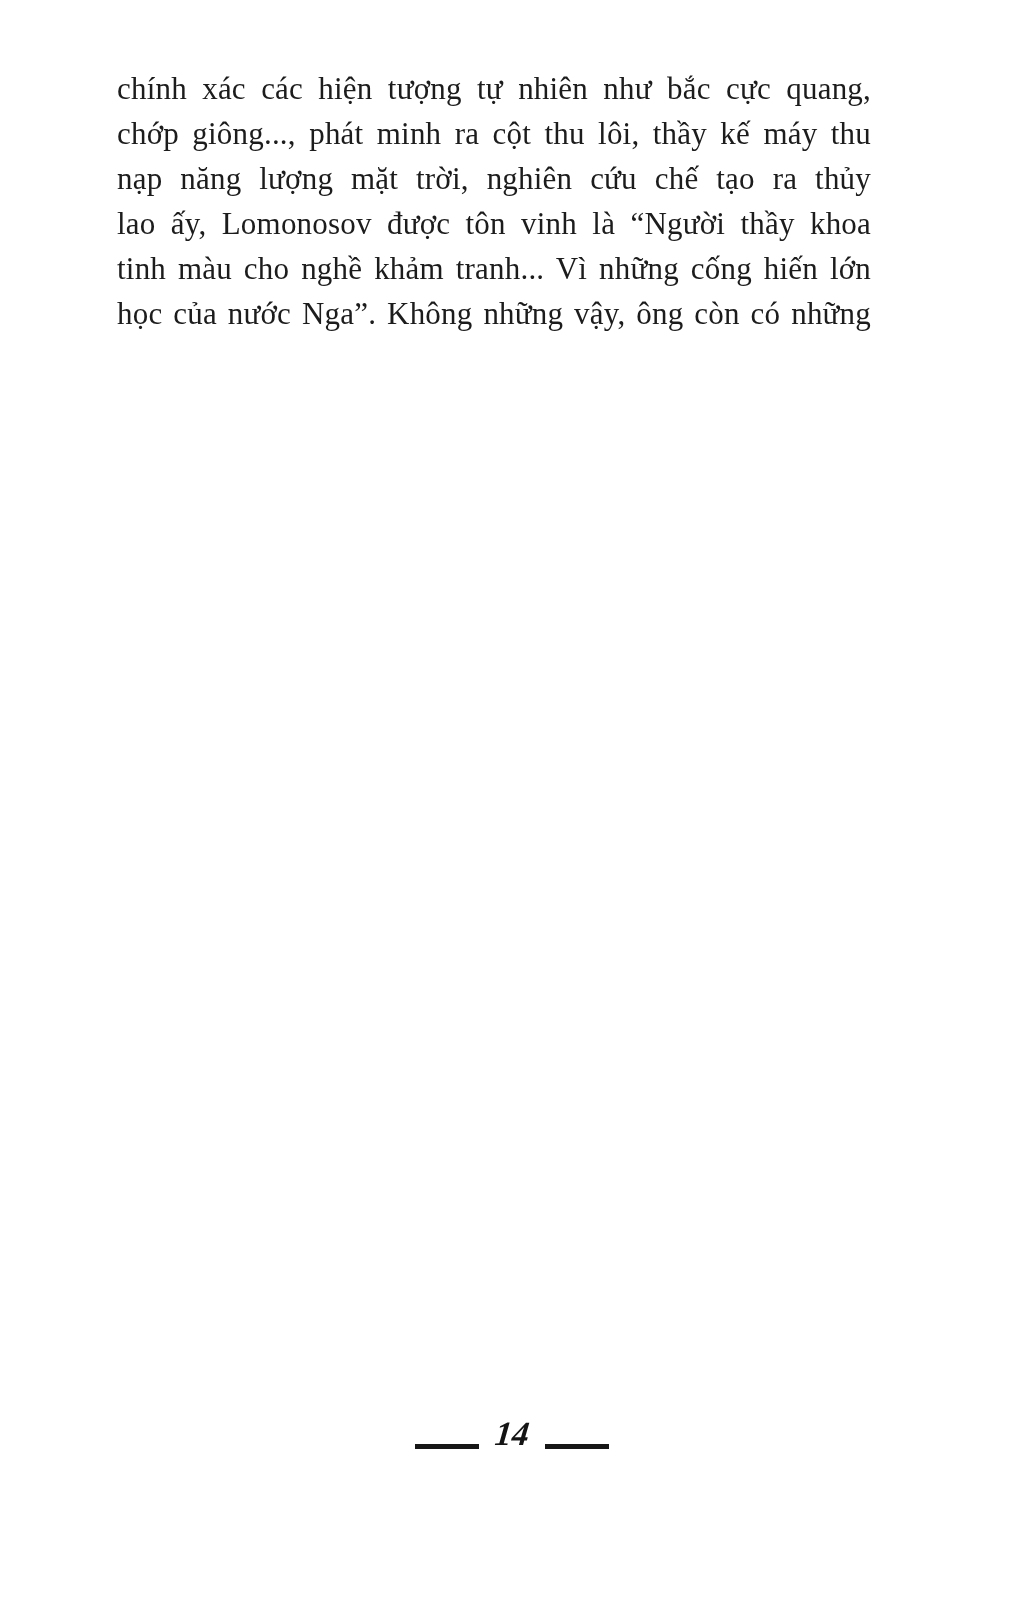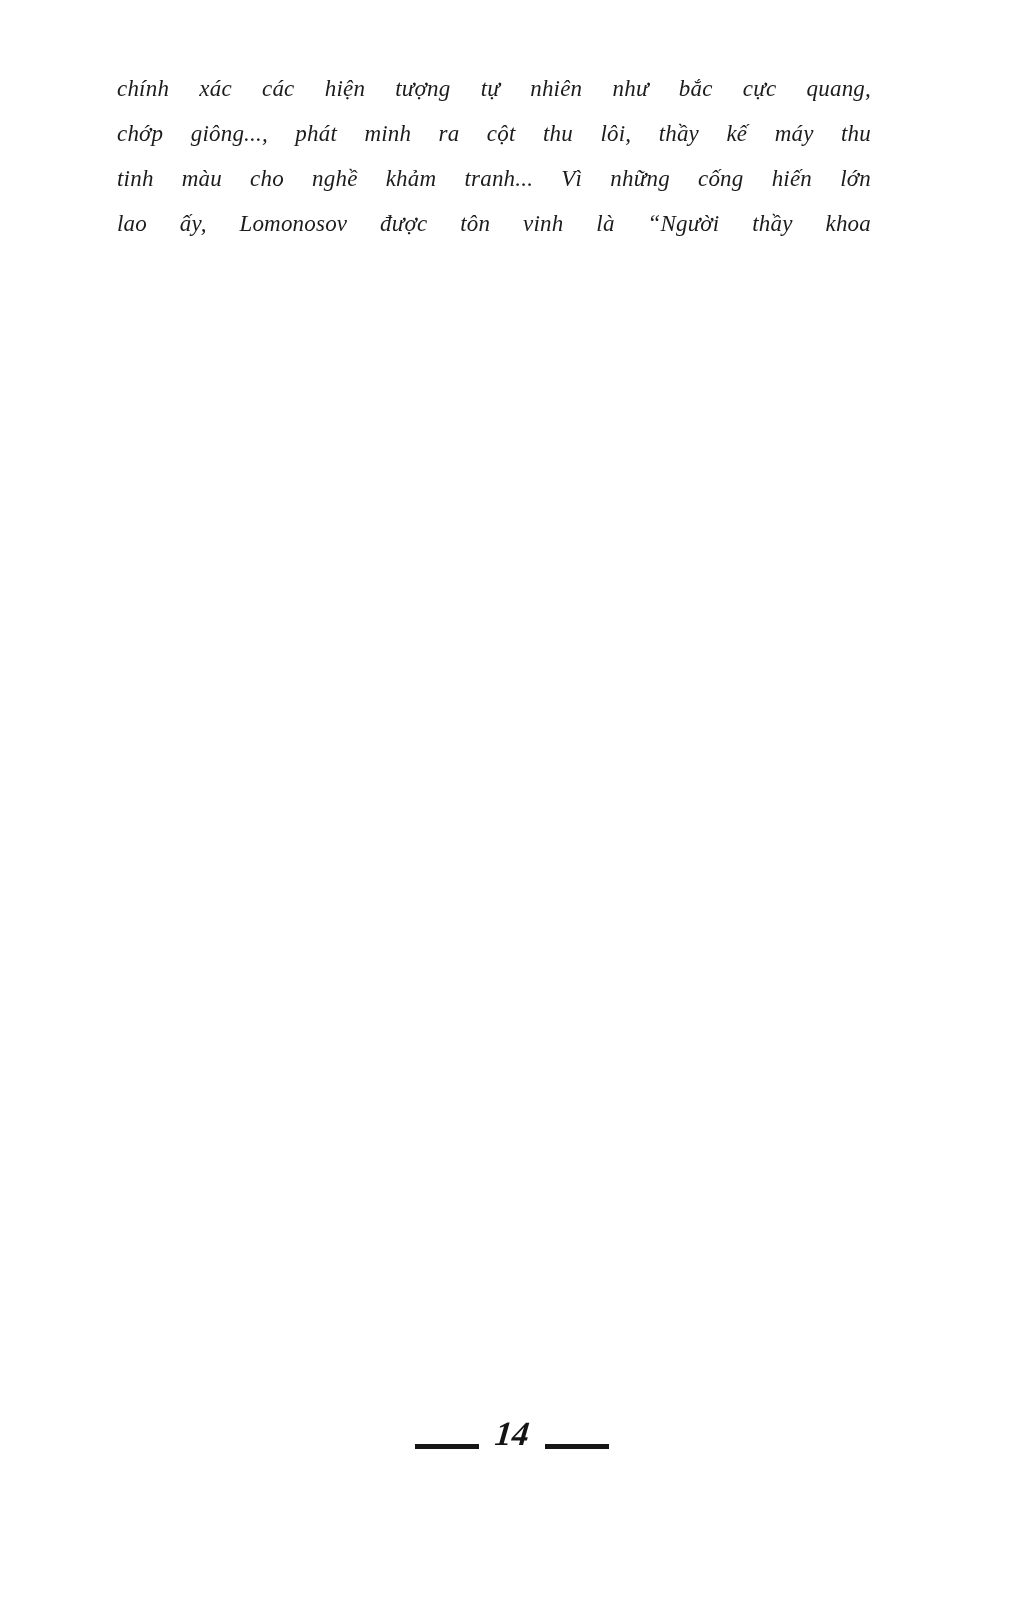--- a/index.html
+++ b/index.html
@@ -16,29 +16,28 @@
     font-family: "Liberation Serif", "DejaVu Serif", serif;
     color: #1c1c1c;
   }
   .text-block {
     position: absolute;
     top: 66px;
     left: 117px;
     width: 754px;
   }
   .text-line {
-    font-size: 23px;
+    font-size: 31px;
     line-height: 45px;
     white-space: normal;
     text-align: justify;
     text-align-last: justify;
     -moz-text-align-last: justify;
     text-justify: inter-word;
     letter-spacing: 0.2px;
-    font-style: italic;
   }
   .footer {
     position: absolute;
     top: 1408px;
     left: 0;
     width: 1024px;
     height: 44px;
     display: flex;
     justify-content: center;
     align-items: flex-end;
@@ -62,22 +61,24 @@
   }
 </style>
 </head>
 <body>
 
 <div class="page">
 
   <div class="text-block">
     <div class="text-line">chính xác các hiện tượng tự nhiên như bắc cực quang,</div>
     <div class="text-line">chớp giông..., phát minh ra cột thu lôi, thầy kế máy thu</div>
+    <div class="text-line">nạp năng lượng mặt trời, nghiên cứu chế tạo ra thủy</div>
+    <div class="text-line">lao ấy, Lomonosov được tôn vinh là “Người thầy khoa</div>
     <div class="text-line">tinh màu cho nghề khảm tranh... Vì những cống hiến lớn</div>
-    <div class="text-line">lao ấy, Lomonosov được tôn vinh là “Người thầy khoa</div>
+    <div class="text-line">học của nước Nga”. Không những vậy, ông còn có những</div>
   </div>
 
   <div class="footer">
     <div class="footer-rule"></div>
     <div class="page-number">14</div>
     <div class="footer-rule"></div>
   </div>
 
 </div>
 

